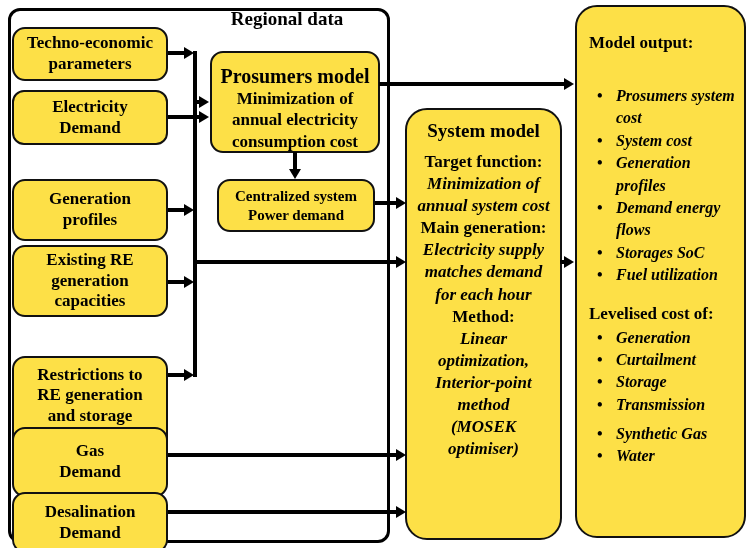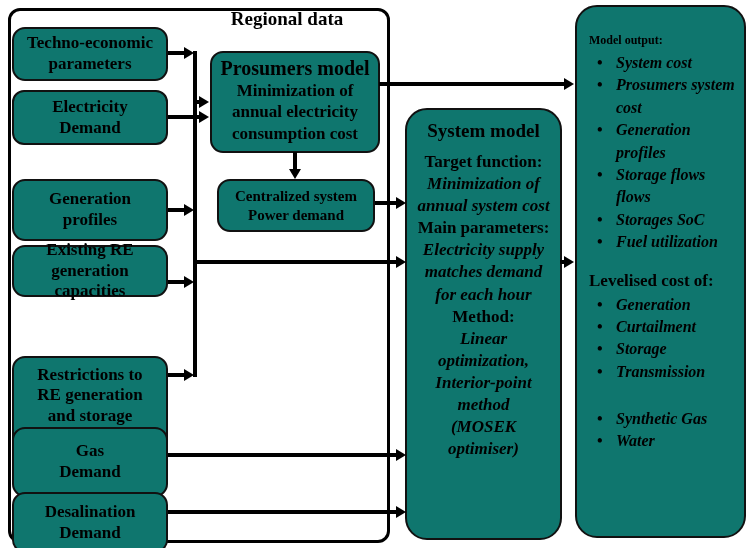--- a/index.html
+++ b/index.html
@@ -11,41 +11,41 @@
   .outer {
     position:absolute; left:8px; top:8px; width:382px; height:535px;
     border:3px solid #000; border-radius:12px; background:#fff;
     box-sizing:border-box;
   }
   .outer-title {
     position:absolute; left:212px; top:8px; width:150px;
     text-align:center; font-size:19px;
   }
   .box {
-    position:absolute; border:2px solid #111; border-radius:13px; background:#0f766e;
+    position:absolute; border:2px solid #111; border-radius:13px; background:#fde047;
     box-sizing:border-box; display:flex; flex-direction:column;
     align-items:center; justify-content:center; text-align:center;
   }
   .input-box { left:12px; width:156px; font-size:17px; line-height:1.22; }
   .pre { white-space:pre-line; }
-  .prosumers { left:210px; top:51px; width:170px; height:102px; padding:2px 2px; justify-content:flex-start; }
+  .prosumers { left:210px; top:51px; width:170px; height:102px; padding:10px 2px; justify-content:flex-start; }
   .prosumers-title { font-size:20px; line-height:1.15; margin-top:2px; }
   .prosumers-body { font-size:17px; line-height:1.25; }
   .centralized { left:217px; top:179px; width:158px; height:53px; font-size:15px; line-height:1.25; }
   .system { left:405px; top:108px; width:157px; height:432px; border-radius:22px; justify-content:flex-start; padding:10px 6px; }
   .system-title { font-size:19px; margin-bottom:9px; }
   .sec-label { font-size:17px; line-height:1.3; }
   .sec-detail { font-size:17px; font-style:italic; line-height:1.3; }
   .output { left:575px; top:5px; width:171px; height:533px; border-radius:22px; align-items:flex-start; justify-content:flex-start; text-align:left; padding:26px 4px 0 12px; }
-  .output-title { font-size:12px; margin-bottom:4px; }
+  .output-title { font-size:17px; margin-bottom:32px; }
   .blist { list-style:none; margin:0; padding:0; font-size:16px; font-style:italic; line-height:1.4; }
   .blist li { position:relative; padding-left:27px; }
   .blist li::before { content:"\2022"; position:absolute; left:8px; font-style:normal; }
   .lev-title { font-size:17px; font-style:normal; margin:17px 0 3px 0; }
-  .gap-top { margin-top:25px; }
+  .gap-top { margin-top:7px; }
   .h-arrow, .h-line { position:absolute; height:4px; background:#000; }
   .h-arrow::after {
     content:""; position:absolute; right:-10px; top:-4px; width:0; height:0;
     border-left:10px solid #000; border-top:6px solid transparent; border-bottom:6px solid transparent;
   }
   .v-line { position:absolute; width:4px; background:#000; }
   .v-arrow { position:absolute; width:4px; background:#000; }
   .v-arrow::after {
     content:""; position:absolute; bottom:-10px; left:-4px; width:0; height:0;
     border-top:10px solid #000; border-left:6px solid transparent; border-right:6px solid transparent;
@@ -58,21 +58,21 @@
 
   <div class="outer"></div>
   <div class="outer-title">Regional data</div>
 
   <div class="box input-box pre" style="top:27px;height:54px;">Techno-economic
 parameters</div>
   <div class="box input-box pre" style="top:90px;height:55px;border-radius:12px;">Electricity
 Demand</div>
   <div class="box input-box pre" style="top:179px;height:62px;">Generation
 profiles</div>
-  <div class="box input-box pre" style="top:245px;height:52px;">Existing RE
+  <div class="box input-box pre" style="top:245px;height:72px;">Existing RE
 generation
 capacities</div>
   <div class="box input-box pre" style="top:322px;height:100px;margin-top:34px;">Restrictions to
 RE generation
 and storage
 capacities</div>
   <div class="box input-box pre" style="top:427px;height:70px;">Gas
 Demand</div>
   <div class="box input-box pre" style="top:492px;height:61px;">Desalination
 Demand</div>
@@ -85,40 +85,40 @@
   </div>
 
   <div class="box centralized pre">Centralized system
 Power demand</div>
 
   <div class="box system">
     <div class="system-title">System model</div>
     <div class="sec-label">Target function:</div>
     <div class="sec-detail pre">Minimization of
 annual system cost</div>
-    <div class="sec-label">Main parameters:</div>
+    <div class="sec-label">Main generation:</div>
     <div class="sec-detail pre">Electricity supply
 matches demand
 for each hour</div>
     <div class="sec-label">Method:</div>
     <div class="sec-detail pre">Linear
 optimization,
 Interior-point
 method
 (MOSEK
 optimiser)</div>
   </div>
 
   <div class="box output">
     <div class="output-title">Model output:</div>
     <ul class="blist">
+      <li>Prosumers system cost</li>
       <li>System cost</li>
-      <li>Prosumers system cost</li>
       <li>Generation profiles</li>
-      <li>Storage flows flows</li>
+      <li>Demand energy flows</li>
       <li>Storages SoC</li>
       <li>Fuel utilization</li>
     </ul>
     <div class="lev-title">Levelised cost of:</div>
     <ul class="blist">
       <li>Generation</li>
       <li>Curtailment</li>
       <li>Storage</li>
       <li>Transmission</li>
     </ul>

